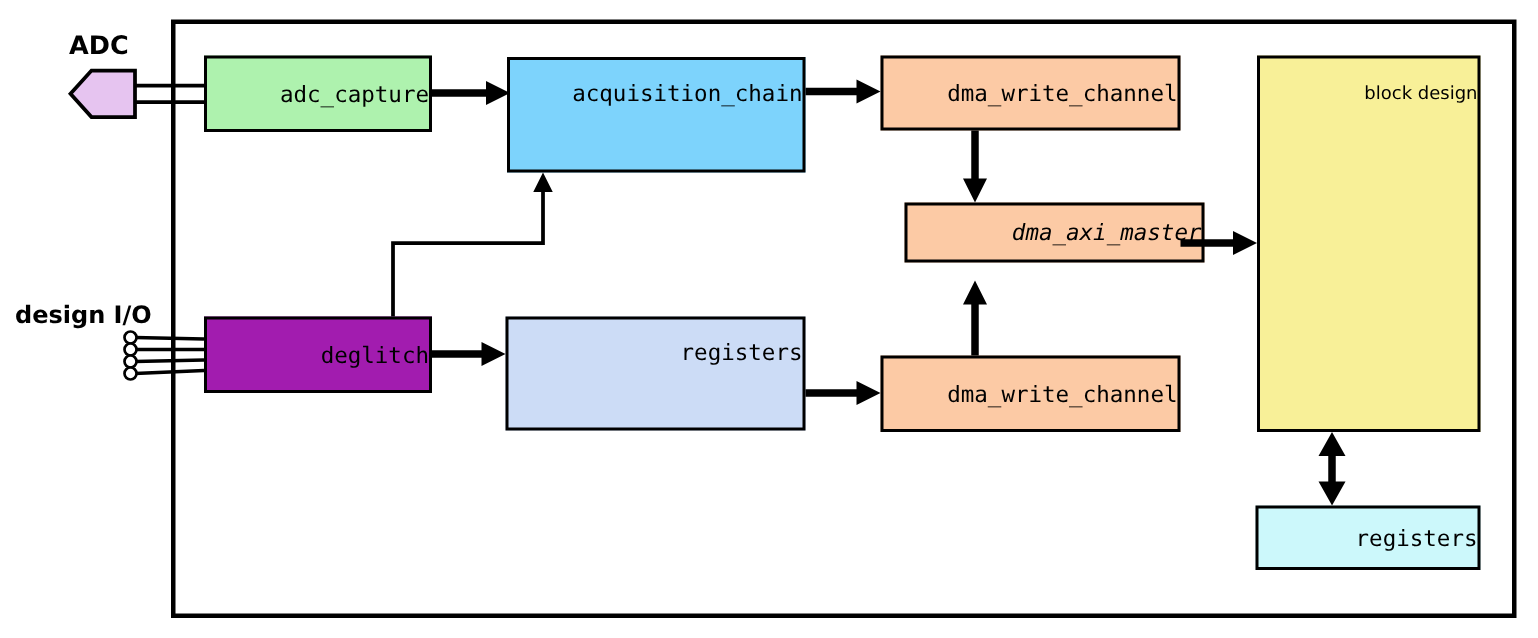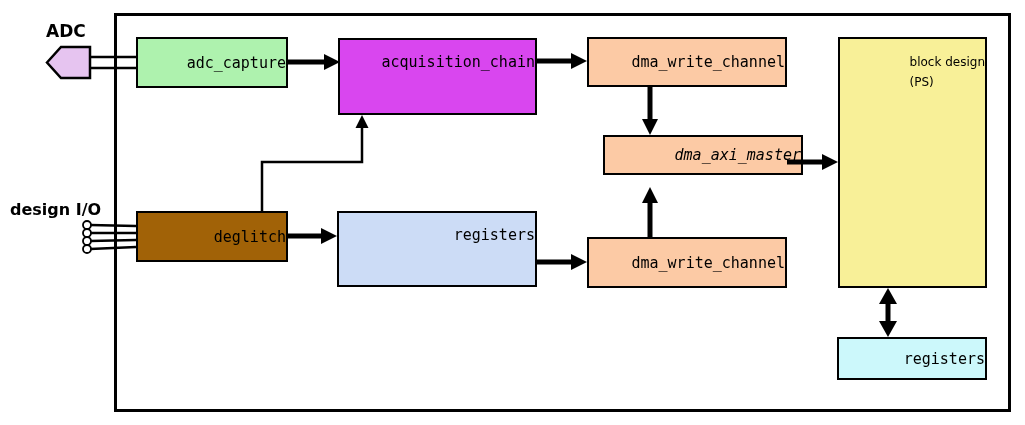--- a/index.html
+++ b/index.html
@@ -66,40 +66,39 @@
 
   <div id="outer-border"></div>
 
   <div class="ext-label" id="lbl-adc">ADC</div>
   <div class="ext-label" id="lbl-digital-io">design I/O</div>
 
   <div class="block" id="blk-adc-capture" style="background: rgb(174, 242, 174);">
     <span>adc_capture</span>
   </div>
 
-  <div class="block top-align" id="blk-acquisition-chain" style="background: #d946ef;">
+  <div class="block top-align" id="blk-acquisition-chain" style="background: #7dd3fc;">
     <span>acquisition_chain</span>
   </div>
 
   <div class="block" id="blk-dma-write-channel-top" style="background: rgb(252, 202, 165);">
     <span>dma_write_channel</span>
   </div>
 
   <div class="block top-align" id="blk-block-design" style="background: rgb(248, 240, 152);">
     <span class="bd-lines">
       <span>block design</span>
-      <span>(PS)</span>
     </span>
   </div>
 
   <div class="block" id="blk-dma-axi-master" style="background: rgb(252, 202, 165);">
     <span>dma_axi_master</span>
   </div>
 
-  <div class="block" id="blk-deglitch" style="background: #a16207;">
+  <div class="block" id="blk-deglitch" style="background: #a21caf;">
     <span>deglitch</span>
   </div>
 
   <div class="block top-align" id="blk-timetagger" style="background: rgb(204, 220, 246);">
     <span>registers</span>
   </div>
 
   <div class="block" id="blk-dma-write-channel-bot" style="background: rgb(252, 202, 165);">
     <span>dma_write_channel</span>
   </div>

